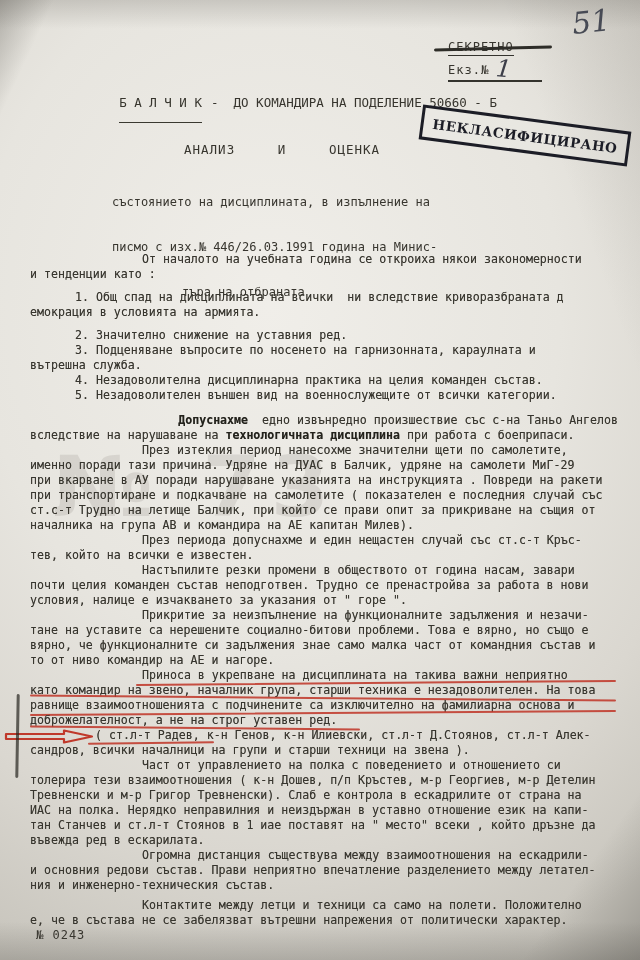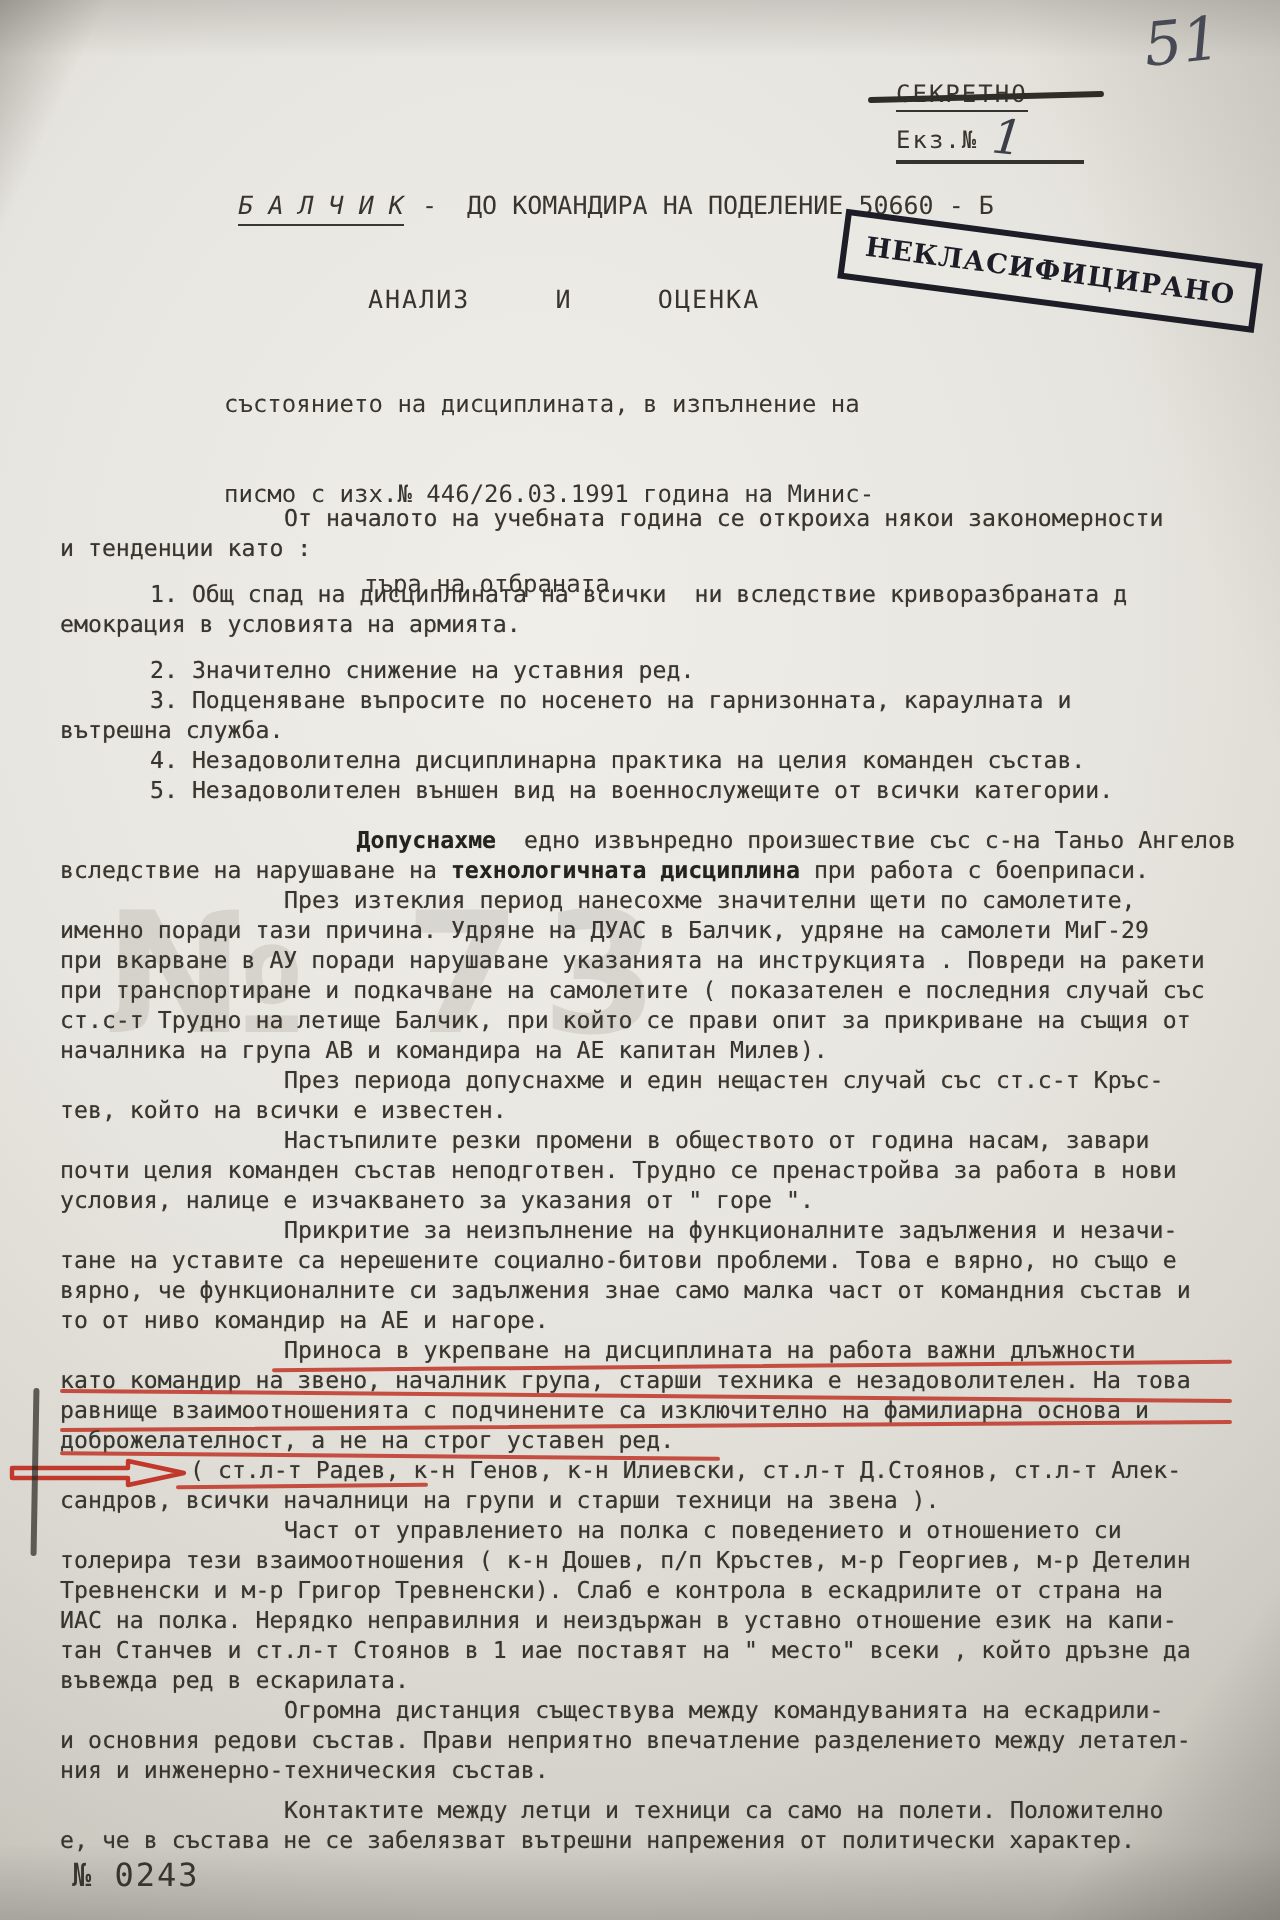--- a/index.html
+++ b/index.html
@@ -20,42 +20,42 @@
   
   .secret{position:absolute;left:448px;top:40px;font-size:12px;color:var(--ink);}
   .secret-text{display:inline-block;border-bottom:1.5px solid #34332d;padding-bottom:1px;letter-spacing:1px;position:relative;}
   .strike{position:absolute;left:-14px;top:7px;width:118px;height:3px;background:#2e2d28;transform:rotate(-1.5deg);border-radius:2px;}
   .ekz-row{margin-top:5px;position:relative;letter-spacing:1px;}
   .hw-one{display:inline-block;font-family:"DejaVu Serif","Liberation Serif",serif;font-style:italic;
     font-size:24px;color:#3c3e49;transform:rotate(6deg);position:relative;top:3px;left:7px;line-height:10px;}
   .ekz-underline{display:block;width:94px;height:2px;background:#34332d;margin-top:3px;}
   
   .address{position:absolute;left:74px;top:80px;font-size:12.5px;color:var(--ink);white-space:pre;}
-  .city{border-bottom:1.6px solid #3a3930;padding-bottom:2px;margin-right:9px;font-style:italic;}
+  .city{border-bottom:1.6px solid #3a3930;padding-bottom:12px;margin-right:9px;}
   
   .stamp{position:absolute;left:420px;top:118px;transform:rotate(7.5deg);
     border:3px solid var(--stamp);color:var(--stamp);padding:7px 9px 6px 9px;
     font-family:"DejaVu Serif","Liberation Serif",serif;font-weight:bold;font-size:13.5px;
     letter-spacing:0.5px;white-space:nowrap;background:rgba(240,238,233,0.2);}
   
   .title{position:absolute;left:184px;top:142px;font-size:12.5px;color:var(--ink);white-space:pre;letter-spacing:1px;text-align:center;}
   .subtitle{position:absolute;left:112px;top:165px;font-size:12px;line-height:15px;color:var(--ink);white-space:pre;}
   .sub3{padding-left:70px;}
   
   .watermark{position:absolute;left:52px;top:438px;font-size:84px;font-weight:bold;
     font-family:"DejaVu Sans","Liberation Sans",sans-serif;color:rgba(105,103,96,0.15);letter-spacing:10px;white-space:nowrap;}
   
   .body-text{position:absolute;left:30px;top:252px;width:588px;font-size:11.6px;color:var(--ink);}
   .bline{position:relative;height:15px;line-height:15px;white-space:pre;}
   .bline .txt{display:inline-block;}
   .bline b{font-weight:bold;color:#23221c;}
   .redline{position:absolute;bottom:-1px;height:2.3px;background:var(--red);opacity:0.88;border-radius:2px;}
   .red-arrow{position:absolute;left:-26px;top:1px;}
   .margin-line{position:absolute;left:16px;top:694px;width:3px;height:84px;background:#26251f;opacity:0.7;transform:rotate(1deg);border-radius:2px;}
-  .docnum{position:absolute;left:36px;top:928px;font-size:16px;color:var(--ink);letter-spacing:1px;}
+  .docnum{position:absolute;left:36px;top:928px;font-size:12px;color:var(--ink);letter-spacing:1px;}
   .bline, .txt { text-shadow: 0 0 0.4px rgba(55,53,46,0.5); }
 </style>
 </head>
 <body>
 
 <div class="photo" style="--ink: #37352e; --red: #c0392b; --stamp: #1c1d26;">
   <div class="sheet">
 
     <div class="hw-pagenum">51</div>
 
@@ -104,35 +104,35 @@
         <div class="bline"><span class="txt">началника на група АВ и командира на АЕ капитан Милев).</span></div>
         <div class="bline"><span class="txt" style="margin-left: 112px;">През периода допуснахме и един нещастен случай със ст.с-т Кръс-</span></div>
         <div class="bline"><span class="txt">тев, който на всички е известен.</span></div>
         <div class="bline"><span class="txt" style="margin-left: 112px;">Настъпилите резки промени в обществото от година насам, завари</span></div>
         <div class="bline"><span class="txt">почти целия команден състав неподготвен. Трудно се пренастройва за работа в нови</span></div>
         <div class="bline"><span class="txt">условия, налице е изчакването за указания от " горе ".</span></div>
         <div class="bline"><span class="txt" style="margin-left: 112px;">Прикритие за неизпълнение на функционалните задължения и незачи-</span></div>
         <div class="bline"><span class="txt">тане на уставите са нерешените социално-битови проблеми. Това е вярно, но също е</span></div>
         <div class="bline"><span class="txt">вярно, че функционалните си задължения знае само малка част от командния състав и</span></div>
         <div class="bline"><span class="txt">то от ниво командир на АЕ и нагоре.</span></div>
-        <div class="bline"><span class="txt" style="margin-left: 112px;">Приноса в укрепване на дисциплината на работа важни длъжности</span><i class="redline" style="left: 106px; width: 480px; transform: rotate(-0.5deg);"></i></div>
+        <div class="bline"><span class="txt" style="margin-left: 112px;">Приноса в укрепване на дисциплината на такива важни неприятно</span><i class="redline" style="left: 106px; width: 480px; transform: rotate(-0.5deg);"></i></div>
         <div class="bline"><span class="txt">като командир на звено, началник група, старши техника е незадоволителен. На това</span><i class="redline" style="left: 0px; width: 586px; transform: rotate(0.5deg);"></i></div>
         <div class="bline"><span class="txt">равнище взаимоотношенията с подчинените са изключително на фамилиарна основа и</span><i class="redline" style="left: 0px; width: 586px; transform: rotate(-0.4deg);"></i></div>
         <div class="bline"><span class="txt">доброжелателност, а не на строг уставен ред.</span><i class="redline" style="left: 0px; width: 330px; transform: rotate(0.5deg);"></i></div>
         <div class="bline"><span class="txt" style="margin-left: 65px;">( ст.л-т Радев, к-н Генов, к-н Илиевски, ст.л-т Д.Стоянов, ст.л-т Алек-</span><i class="redline" style="left: 58px; width: 126px; transform: rotate(-0.6deg);"></i><span class="red-arrow"><svg width="92" height="15" viewBox="0 0 92 15">
               <path d="M2 5 L60 5 L60 1.5 L88 7.5 L60 13.5 L60 10 L2 10 Z" fill="none" stroke="#c0392b" stroke-width="2.2" stroke-linejoin="round"></path>
             </svg></span></div>
         <div class="bline"><span class="txt">сандров, всички началници на групи и старши техници на звена ).</span></div>
         <div class="bline"><span class="txt" style="margin-left: 112px;">Част от управлението на полка с поведението и отношението си</span></div>
         <div class="bline"><span class="txt">толерира тези взаимоотношения ( к-н Дошев, п/п Кръстев, м-р Георгиев, м-р Детелин</span></div>
         <div class="bline"><span class="txt">Тревненски и м-р Григор Тревненски). Слаб е контрола в ескадрилите от страна на</span></div>
         <div class="bline"><span class="txt">ИАС на полка. Нерядко неправилния и неиздържан в уставно отношение език на капи-</span></div>
         <div class="bline"><span class="txt">тан Станчев и ст.л-т Стоянов в 1 иае поставят на " место" всеки , който дръзне да</span></div>
         <div class="bline"><span class="txt">въвежда ред в ескарилата.</span></div>
-        <div class="bline"><span class="txt" style="margin-left: 112px;">Огромна дистанция съществува между командуванията на ескадрили-</span></div>
+        <div class="bline"><span class="txt" style="margin-left: 112px;">Огромна дистанция съществува между взаимоотношения на ескадрили-</span></div>
         <div class="bline"><span class="txt">и основния редови състав. Прави неприятно впечатление разделението между летател-</span></div>
         <div class="bline"><span class="txt">ния и инженерно-техническия състав.</span></div>
         <div class="bline" style="margin-top: 5px;"><span class="txt" style="margin-left: 112px;">Контактите между летци и техници са само на полети. Положително</span></div>
         <div class="bline"><span class="txt">е, че в състава не се забелязват вътрешни напрежения от политически характер.</span></div>
       </div>
 
     <div class="margin-line"></div>
 
     <div class="docnum">№ 0243</div>
   </div>

